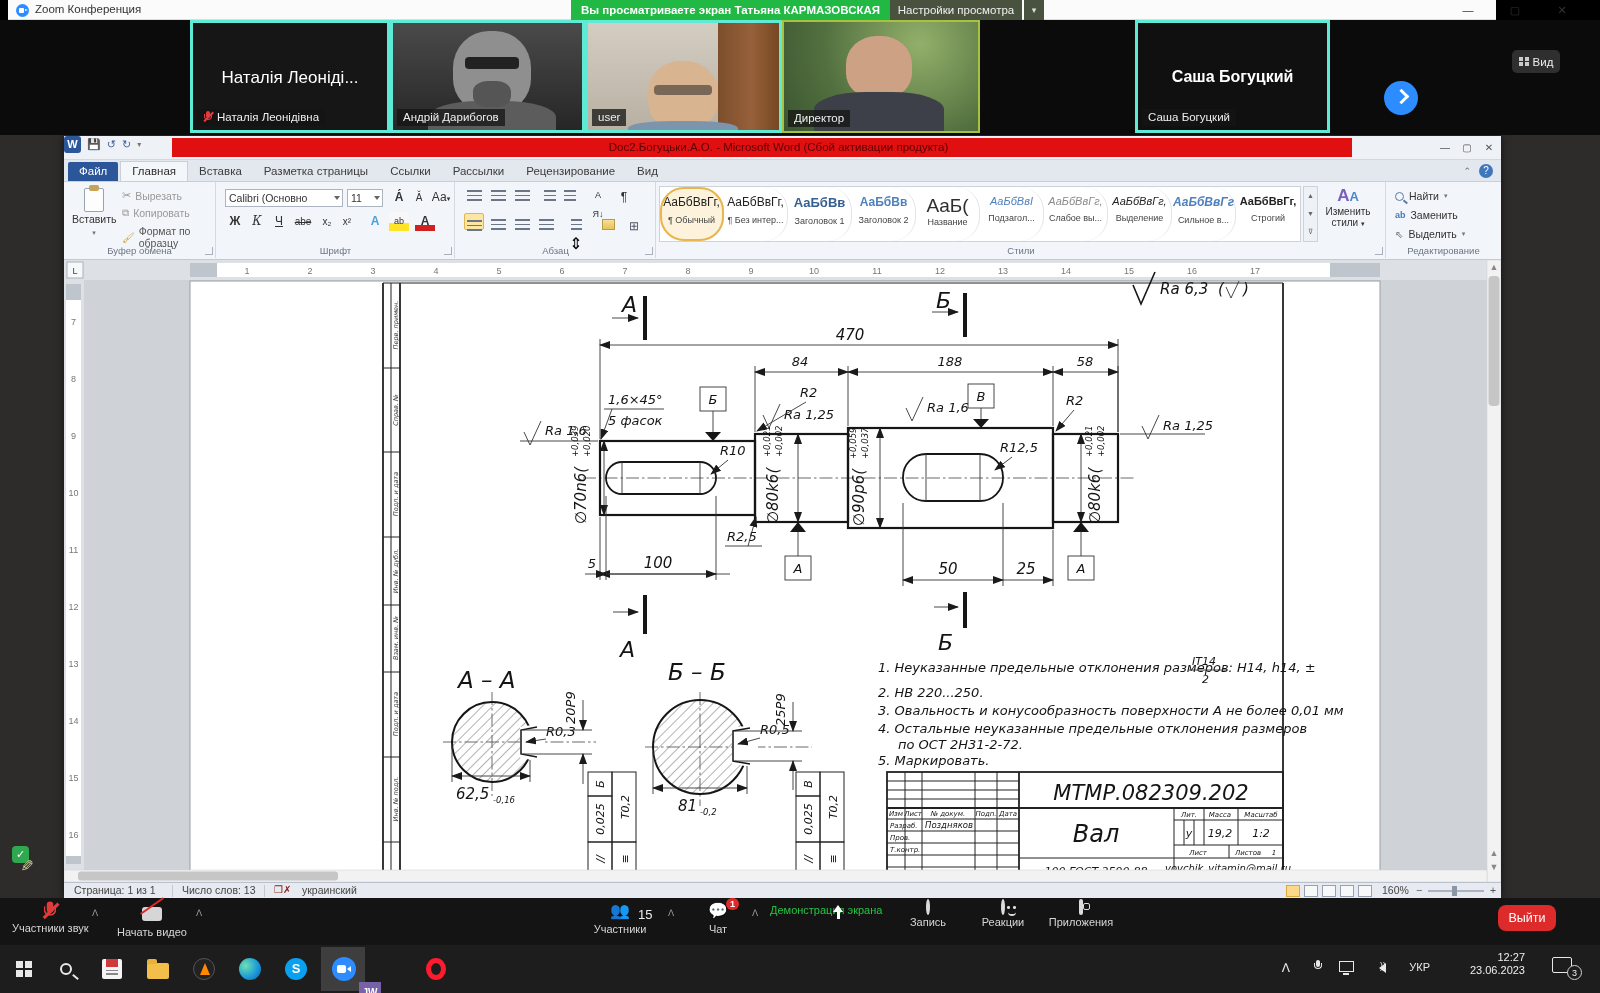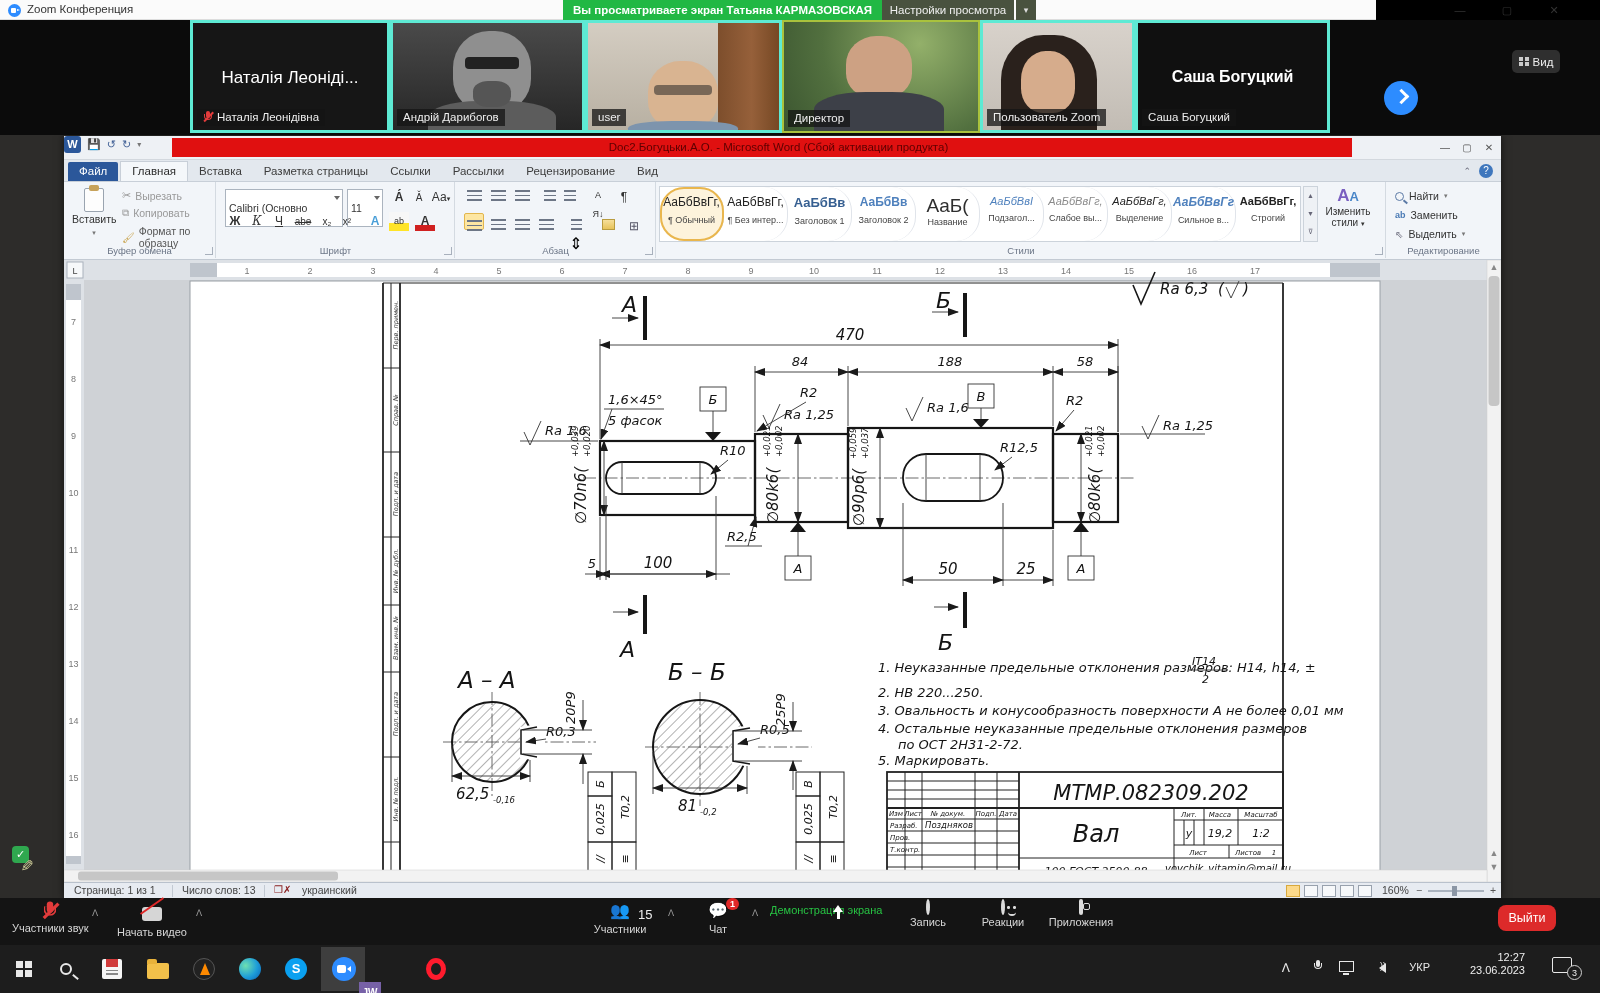--- a/index.html
+++ b/index.html
@@ -1,21 +1,21 @@
 <!DOCTYPE html>
 <html><head>
 <meta charset="utf-8">
 <style>
   * { margin:0; padding:0; box-sizing:border-box; }
   html,body { width:1600px; height:993px; overflow:hidden; background:#000; }
   body { font-family:"Liberation Sans", sans-serif; position:relative; }
   .abs { position:absolute; }
 
   
-  .ztitle { left:0; top:0; width:1376px; height:20px; background:#fbfbfb; border-bottom:1px solid #ddd; z-index:30; }
+  .ztitle { left:8px; top:0; width:1488px; height:20px; background:#fbfbfb; border-bottom:1px solid #ddd; z-index:30; }
   .zt-ico { left:8px; top:4px; width:13px; height:13px; border-radius:50%; background:#2d8cff; }
   .zt-ico:after{content:"";position:absolute;left:3px;top:4px;width:5px;height:5px;background:#fff;border-radius:1px;}
   .zt-ico:before{content:"";position:absolute;left:8.5px;top:5px;border-left:3px solid #fff;border-top:1.5px solid transparent;border-bottom:1.5px solid transparent;}
   .zt-name { left:27px; top:3px; font-size:11.5px; color:#333; }
   .zbanner { left:563px; top:0; width:319px; height:20px; background:#21b844; color:#fff; font-size:11.5px; font-weight:bold; text-align:center; line-height:20px; }
   .zviewset { left:882px; top:0; width:132px; height:20px; background:#49523f; color:#f0f0f0; font-size:11.5px; text-align:center; line-height:20px; }
   .zcaret { left:1016px; top:0; width:20px; height:20px; background:#49523f; color:#ddd; font-size:9px; text-align:center; line-height:20px; }
   .zwbtn { top:2px; width:16px; height:16px; color:#333; font-size:11px; text-align:center; line-height:16px; }
 
   
@@ -60,21 +60,21 @@
   .helpq { width:14px; height:14px; border-radius:50%; background:#3f77bd; color:#fff; font-size:10px; text-align:center; line-height:14px; }
 
   .ribbon { left:0; top:46px; width:1437px; height:78px; background:#f2f5f9; border-bottom:1px solid #c3cad3; }
   .grp { position:absolute; top:0; height:76px; border-right:1px solid #d4dae1; }
   .glabel { position:absolute; bottom:2px; width:100%; text-align:center; font-size:9.5px; color:#6b7586; }
   .dlg { position:absolute; right:2px; bottom:3px; width:8px; height:8px; border-left:1px solid #8a94a3; border-bottom:1px solid #8a94a3; transform:rotate(-90deg); opacity:.7; }
   .pastebtn { position:absolute; left:8px; top:4px; width:44px; height:58px; text-align:center; font-size:10.5px; color:#333; }
   .clipico { margin:2px auto 1px; width:20px; height:24px; background:#fdfdfd; border:1px solid #9aa4b0; border-radius:2px; position:relative; }
   .clipico:after{content:"";position:absolute;left:4px;top:-4px;width:10px;height:6px;background:#c7a25a;border-radius:2px;}
   .cmditem { position:absolute; left:58px; font-size:10.5px; display:flex; gap:4px; align-items:center; }
-  .combob { position:absolute; background:#fff; border:1px solid #abb4bf; font-size:10.5px; color:#333; padding:12px 3px; white-space:nowrap; overflow:hidden; }
+  .combob { position:absolute; background:#fff; border:1px solid #abb4bf; font-size:10.5px; color:#333; padding:2px 3px; white-space:nowrap; overflow:hidden; }
   .cbarrow { position:absolute; right:2px; top:6px; border-left:3px solid transparent; border-right:3px solid transparent; border-top:4px solid #666; }
   .fbtn { position:absolute; top:30px; width:20px; height:19px; text-align:center; font-size:12px; color:#333; line-height:19px; }
   .il { display:inline-block; width:15px; height:11px; background:repeating-linear-gradient(to bottom,#6d7686 0 1.6px,transparent 1.6px 4.6px); }
   .albtn { position:absolute; top:31px; width:20px; height:17px; padding-top:3px; text-align:center; }
   .albtn.on { background:#fde6a2; border:1px solid #e2b64d; border-radius:2px; }
   .stylegal { position:absolute; left:2px; top:4px; height:56px; background:#fff; border:1px solid #ccd3db; display:flex; }
   .stitem { width:64px; border-right:1px solid #e0e4ea; text-align:center; padding-top:8px;border-radius:24px; }
   .stitem.sel { outline:2px solid #e9b64d; outline-offset:-2px; background:#fdf3dc; }
   .stprev { display:block; font-size:12px; color:#222; white-space:nowrap; overflow:hidden; }
   .stlab { display:block; font-size:9px; color:#444; margin-top:6px; white-space:nowrap; overflow:hidden; }
@@ -203,25 +203,20 @@
     <div class="head" style="left:60px;top:38px;width:70px;height:68px;background:#d9b491;"></div>
     <div class="abs" style="left:66px;top:62px;width:58px;height:10px;background:rgba(40,40,40,.55);border-radius:4px;"></div>
     <div class="body" style="left:40px;top:98px;width:110px;height:18px;background:#7d94ad;"></div>
     <span class="chip">user</span>
   </div>
   <div class="abs tile" style="left:782px;width:198px;background:radial-gradient(circle at 70% 20%,#93b06a,#52703f 60%,#3b5530);border:2px solid #a9c23d;">
     <div class="head" style="left:62px;top:14px;width:66px;height:62px;background:#cda183;"></div>
     <div class="body" style="left:30px;top:70px;width:130px;height:44px;background:#3d4048;"></div>
     <span class="chip">Директор</span>
   </div>
-  <div class="abs tile" style="left:980px;width:155px;background:linear-gradient(#d8d2cb,#c2bcb4);">
-    <div class="abs" style="left:18px;top:12px;width:96px;height:101px;background:#2a211c;border-radius:44% 44% 0 0;"></div>
-    <div class="head" style="left:38px;top:28px;width:54px;height:62px;background:#d6ac8c;"></div>
-    <span class="chip">Пользователь Zoom</span>
-  </div>
   <div class="abs tile" style="left:1135px;width:195px;background:#101010;">
     <div class="ctext">Саша Богуцкий</div>
     <span class="chip">Саша Богуцкий</span>
   </div>
   <div class="abs nextbtn"></div>
   <div class="abs viewbtn">
       <span class="gridico"></span>
       <span>Вид</span>
     </div>
 </div>

